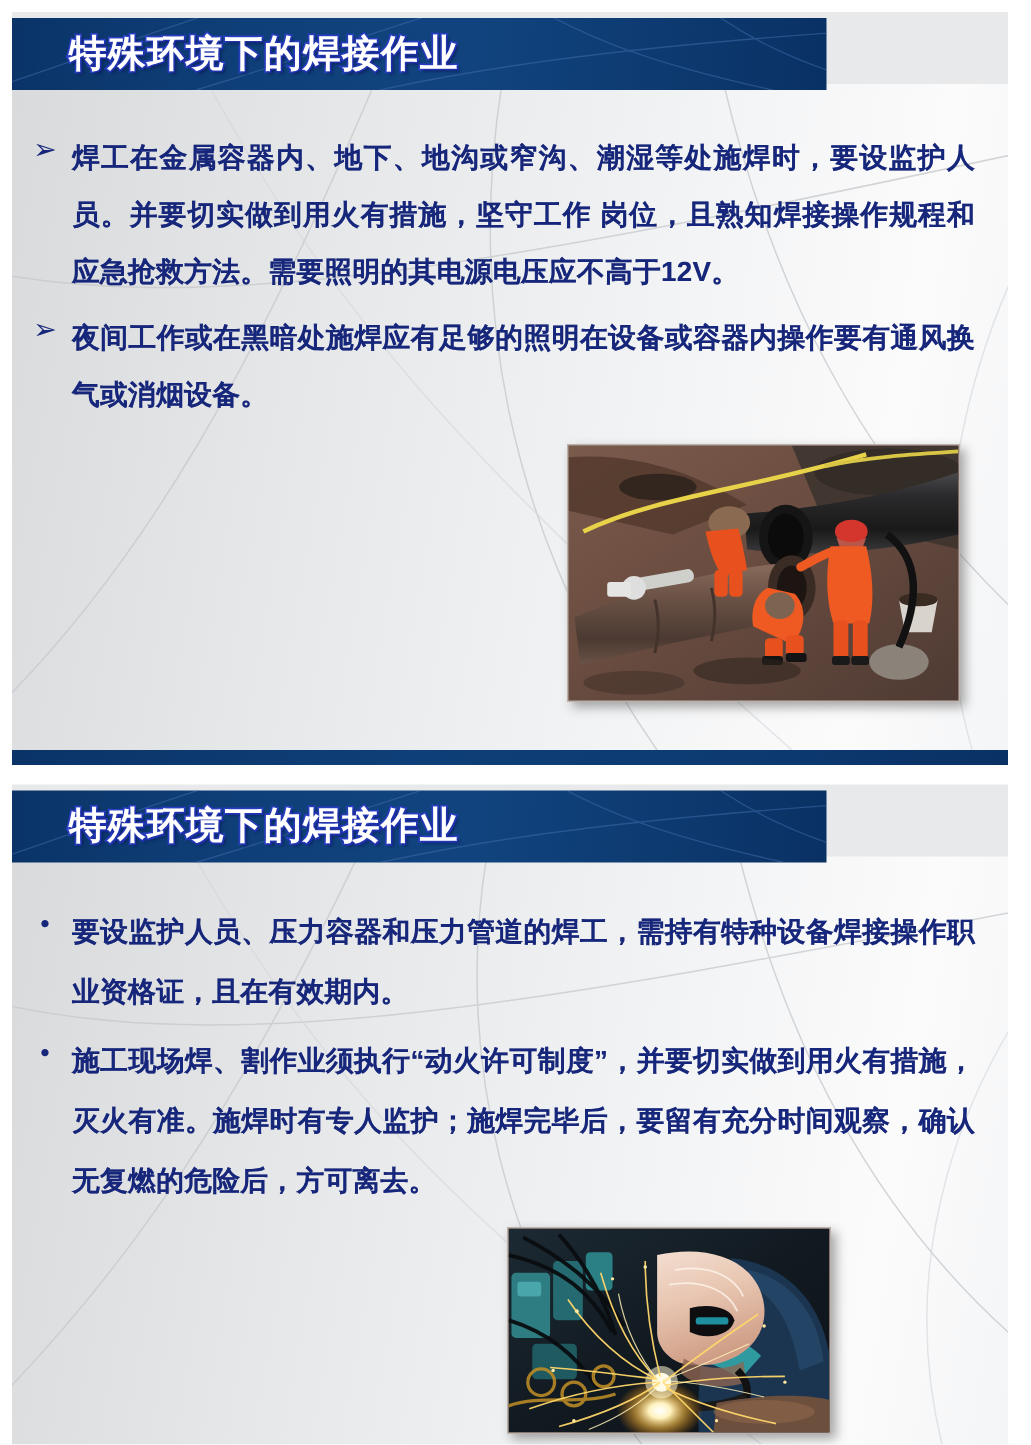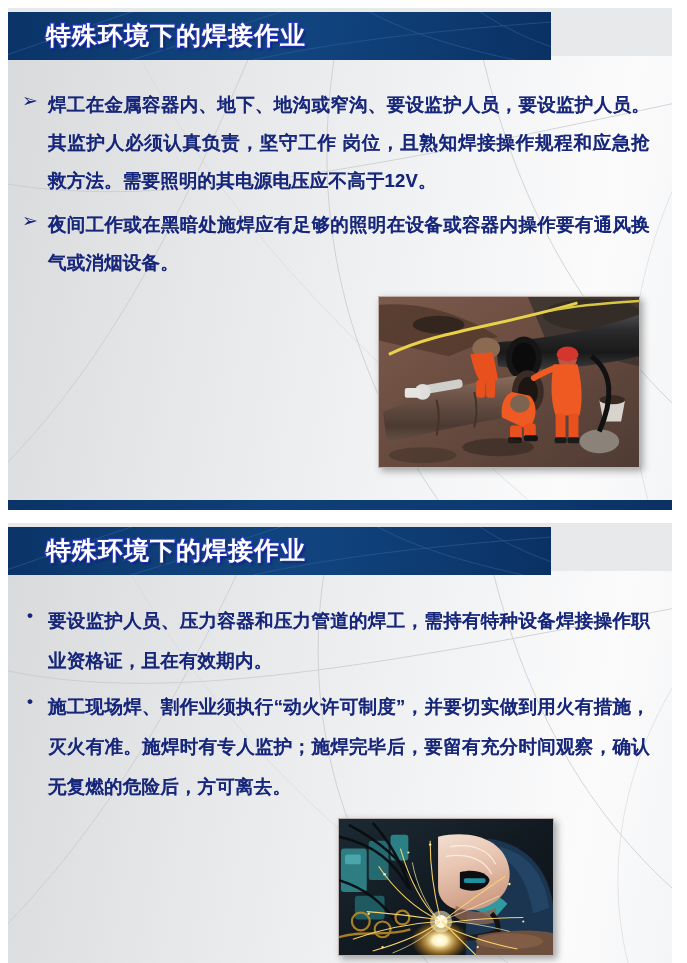--- a/index.html
+++ b/index.html
@@ -168,21 +168,21 @@
             <path d="M 120 -20 C 210 150 300 250 520 444"></path>
             <path d="M 640 444 C 600 300 640 160 704 60"></path>
           </g>
         </svg>
       </div>
 
       <div class="content">
 
         <div class="bullet">
           <span class="bullet-marker">➢</span>
-          <span class="bullet-text">焊工在金属容器内、地下、地沟或窄沟、要设监护人员，要设监护人员。其监护人必须认真负责，坚守工作 岗位，且熟知焊接操作规程和应急抢救方法。需要照明的其电源电压应不高于12V。</span>
+          <span class="bullet-text">焊工在金属容器内、地下、地沟或窄沟、潮湿等处施焊时，要设监护人员。并要切实做到用火有措施，坚守工作 岗位，且熟知焊接操作规程和应急抢救方法。需要照明的其电源电压应不高于12V。</span>
         </div>
 
         <div class="bullet">
           <span class="bullet-marker">➢</span>
           <span class="bullet-text">夜间工作或在黑暗处施焊应有足够的照明在设备或容器内操作要有通风换气或消烟设备。</span>
         </div>
 
       </div>
     </div>
 

